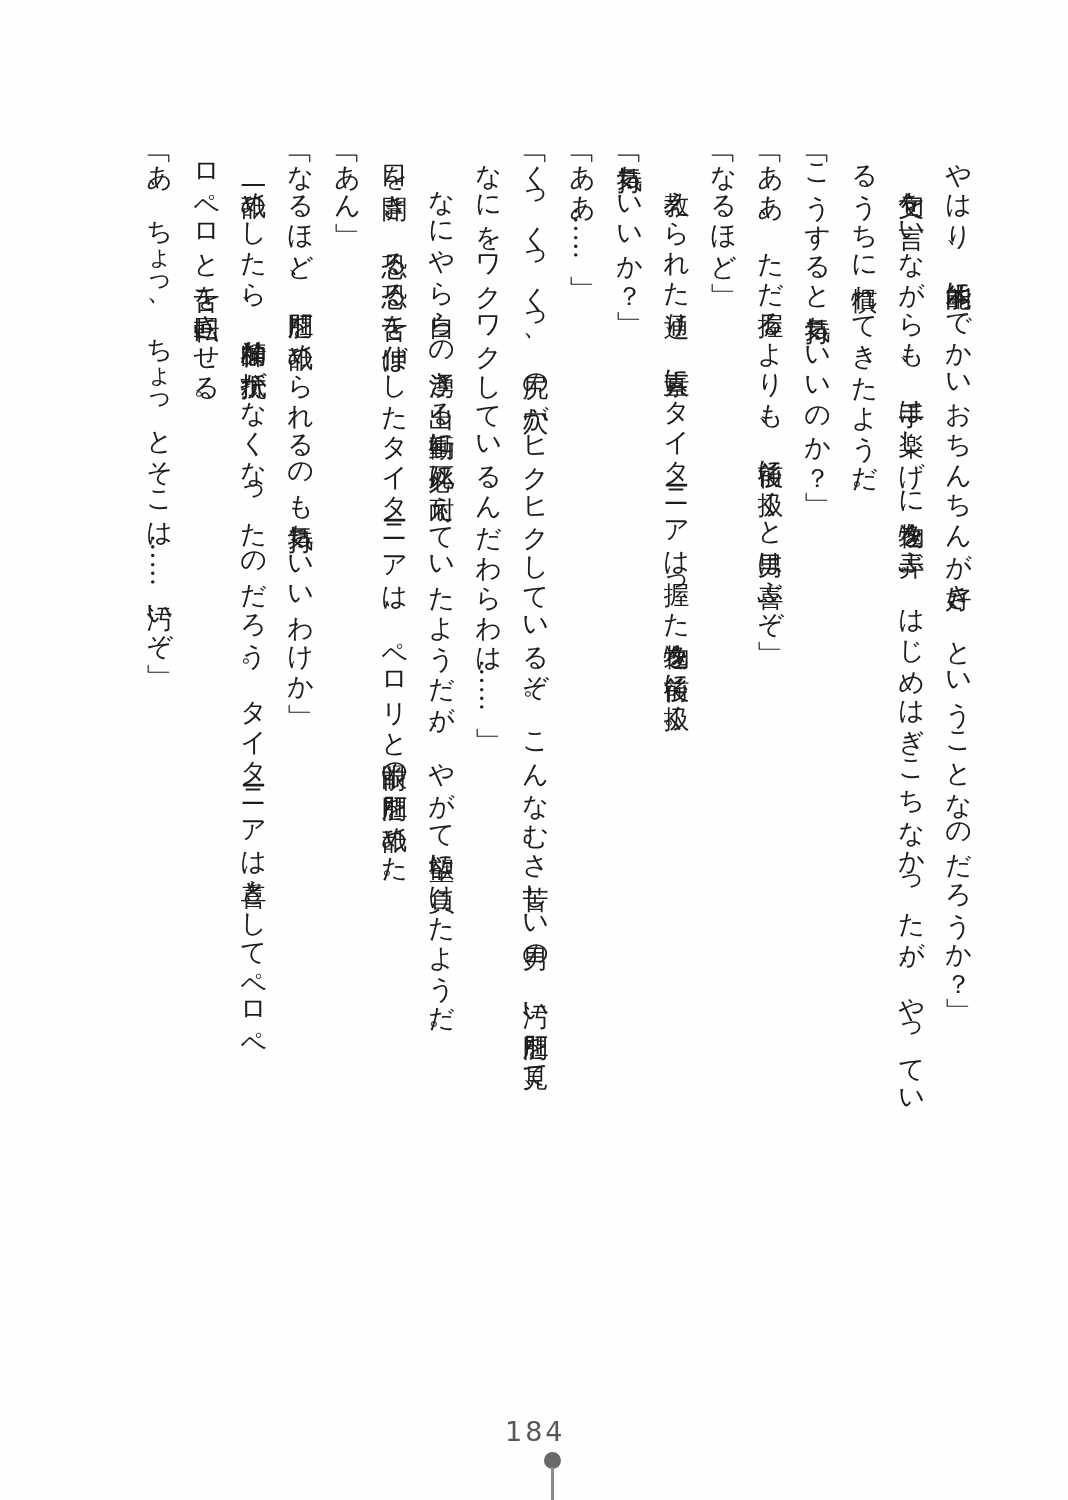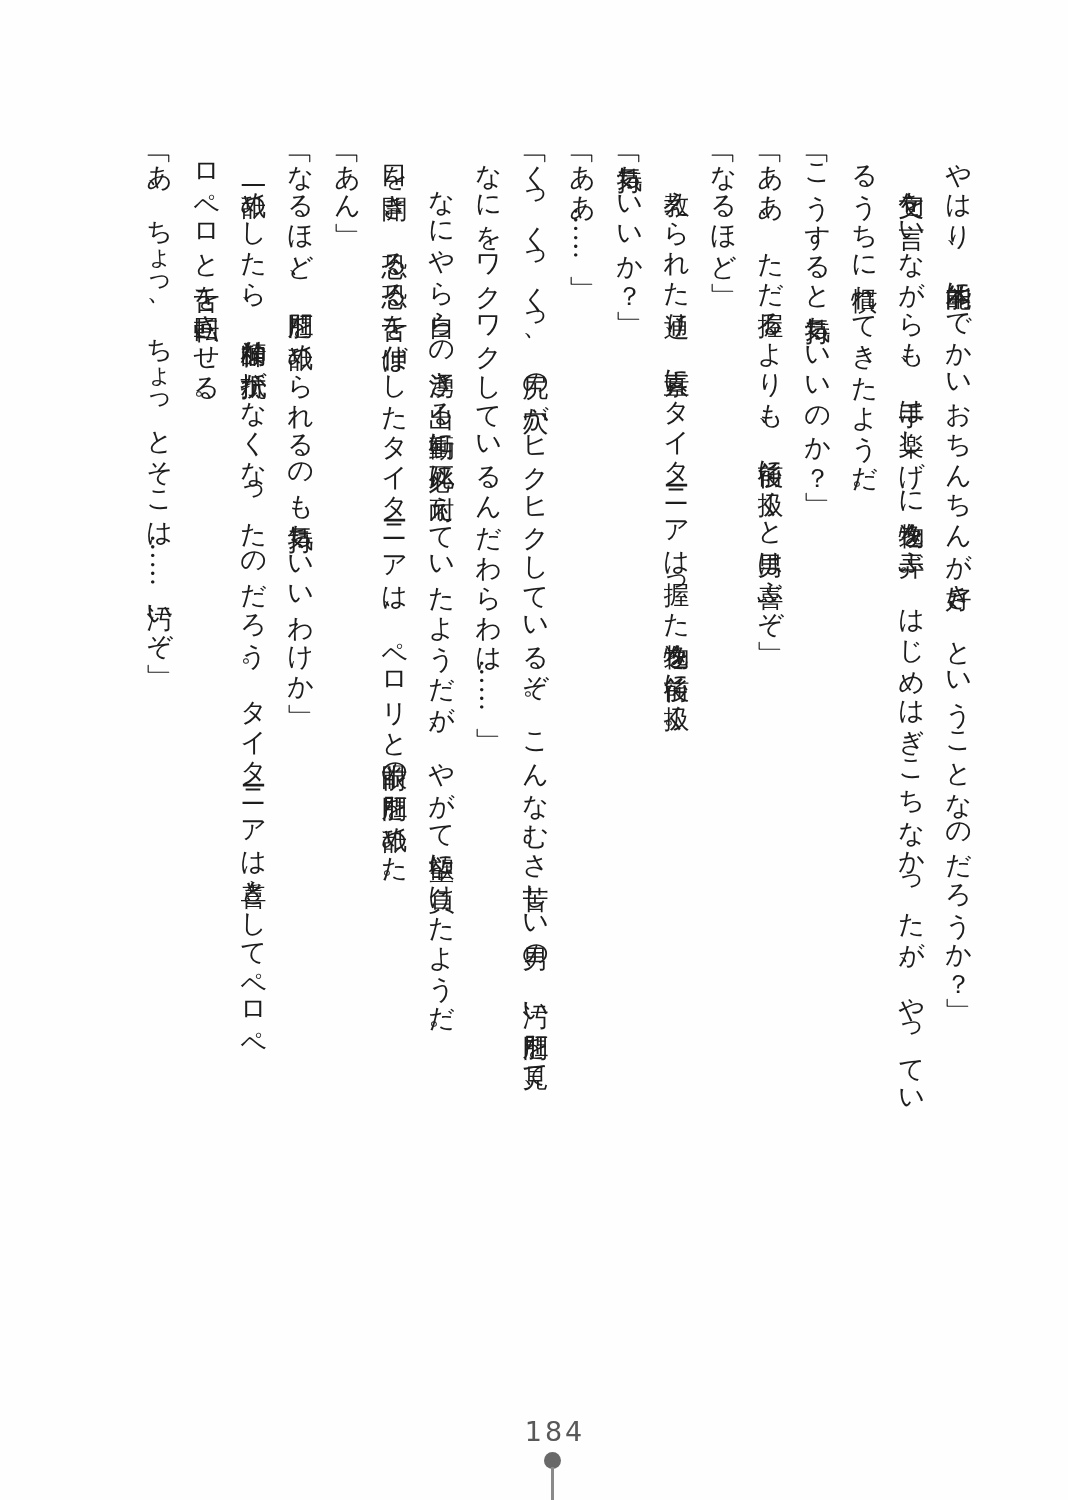--- a/index.html
+++ b/index.html
@@ -32,21 +32,21 @@
     white-space: nowrap;          
   }
   .vline.indent {
     text-indent: 1em;             
   }
   .page-number {
     position: absolute;
     top: 1416px;
     left: 505px;
     width: 100px;
-    text-align: center;
+    text-align: left;
     font-family: "DejaVu Sans", "Liberation Sans", sans-serif;
     font-size: 27px;
     color: #585858;
     letter-spacing: 3px;
   }
   .marker-dot {
     position: absolute;
     left: 544px;
     top: 1452px;
     width: 17px;

